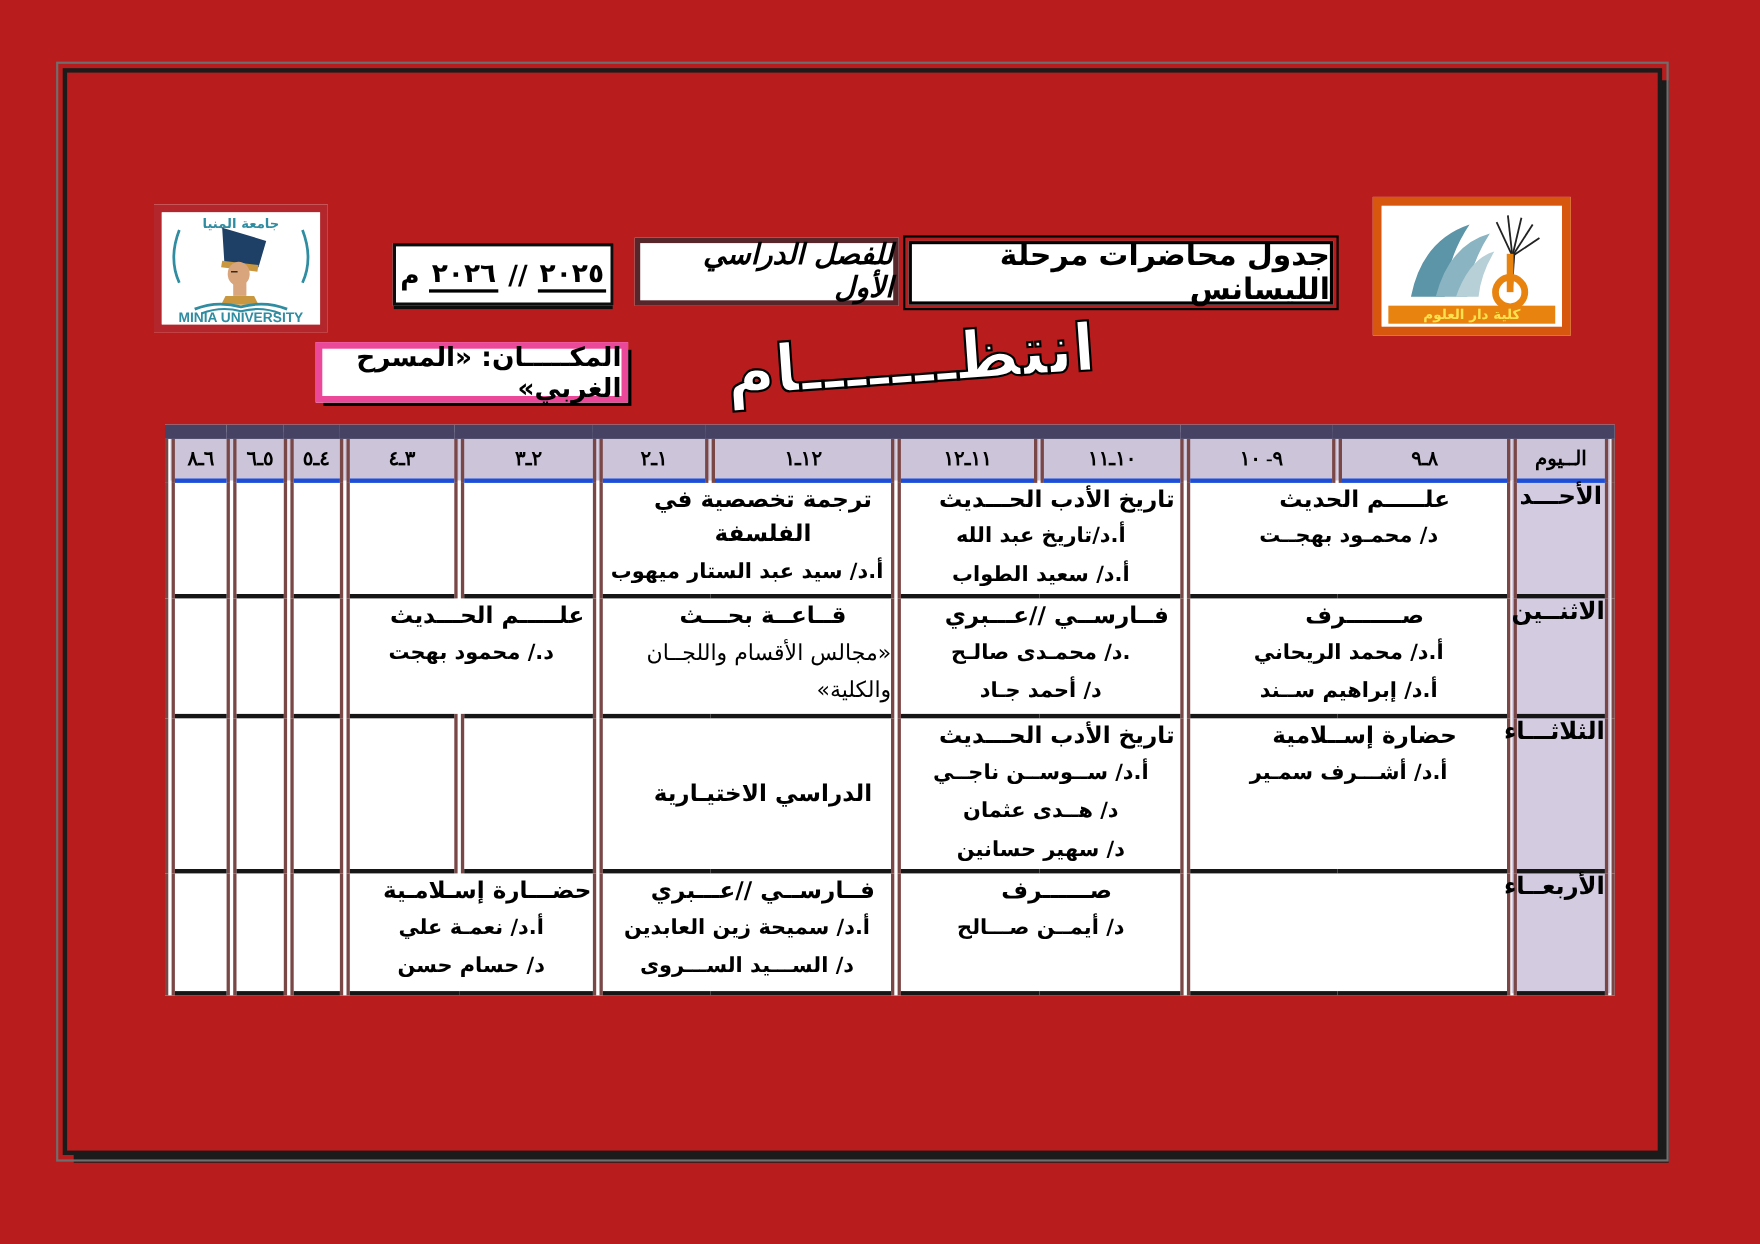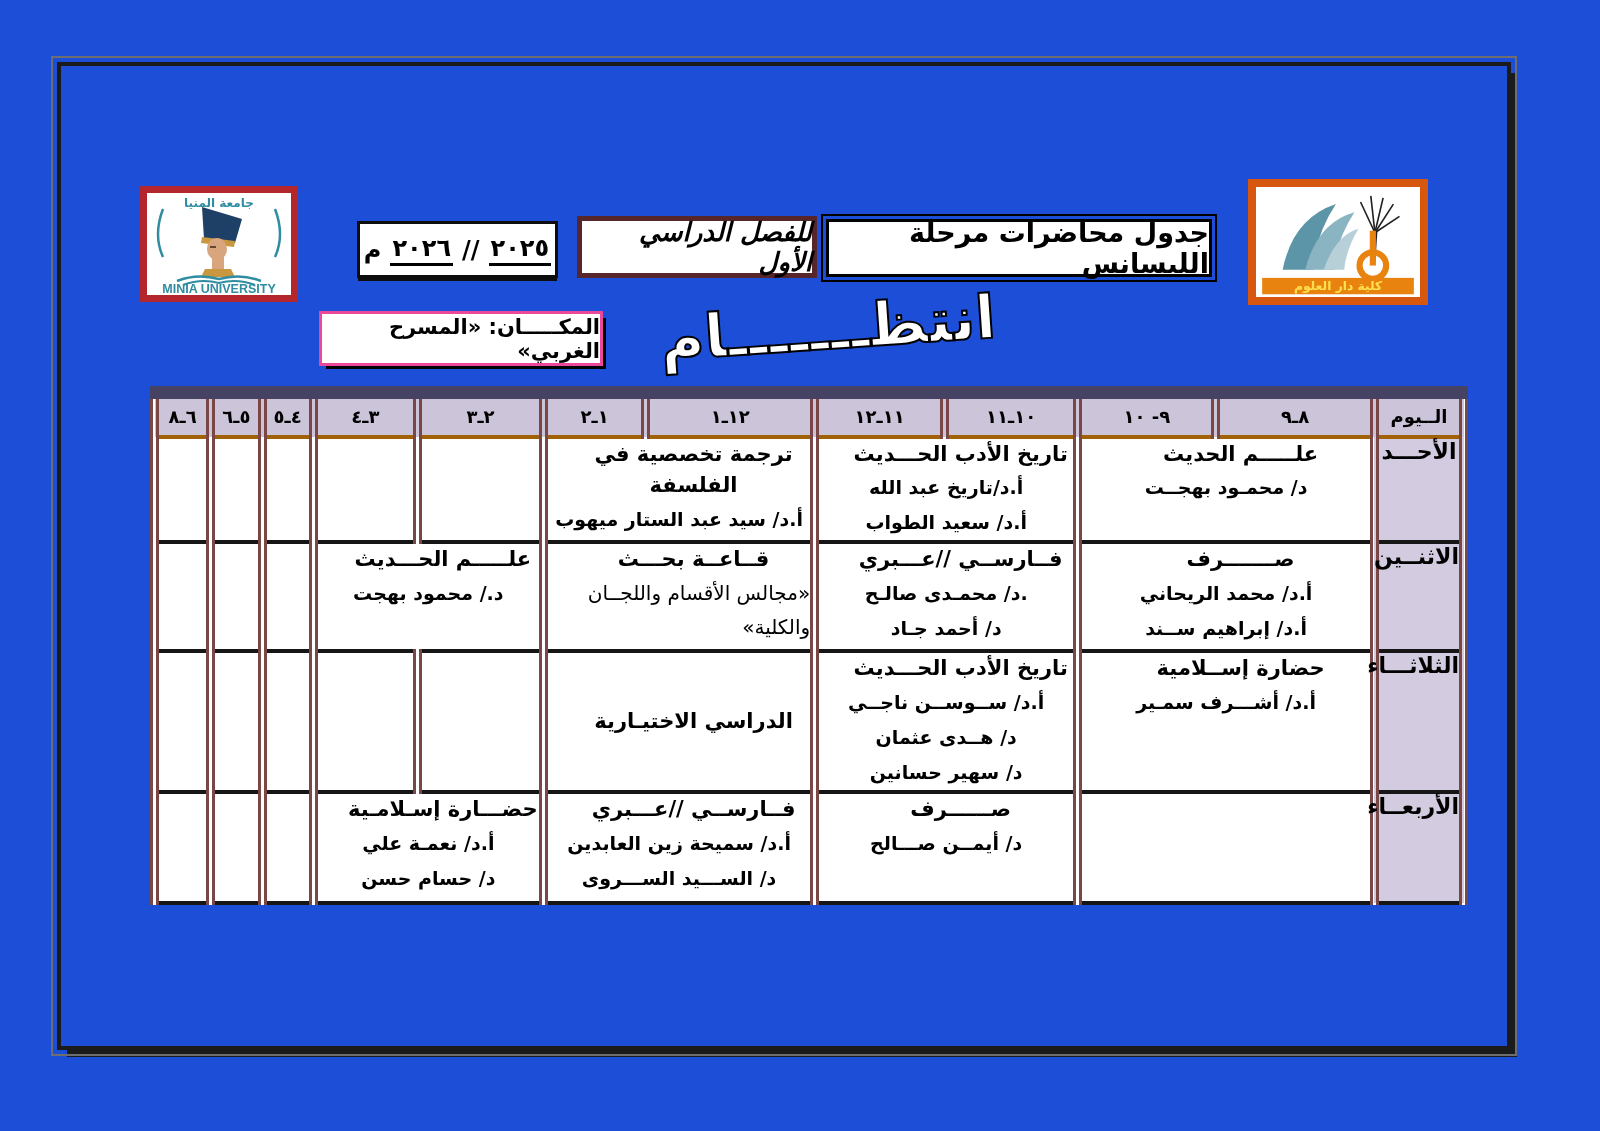--- a/index.html
+++ b/index.html
@@ -1,17 +1,17 @@
 <!DOCTYPE html>
 <html lang="ar"><head>
 <meta charset="utf-8">
 <style>
   html,body{margin:0;padding:0;background:#fff;}
   body{font-family:"DejaVu Sans",sans-serif;}
-  #canvas{position:relative;width:1600px;height:1131px;background:#1d4ed8;overflow:hidden;}
+  #canvas{position:relative;width:1600px;height:1131px;background:#b91c1c;overflow:hidden;}
 
   
   .frame{position:absolute;left:57px;top:62px;width:1446px;height:980px;
          border:4px solid #1b1b1b;outline:2px solid #6e6e6e;outline-offset:4px;
          box-shadow:8px 9px 0 -2px #1b1b1b;}
 
   
   .minia-logo{position:absolute;left:140px;top:186px;width:158px;height:116px;
               border:7px solid #b3262b;background:#fff;box-sizing:border-box;}
   .faculty-logo{position:absolute;left:1248px;top:167px;width:180px;height:126px;
@@ -22,36 +22,36 @@
   .hdr-box{display:flex;align-items:center;justify-content:center;background:#fff;
            font-weight:bold;color:#000;direction:rtl;box-sizing:border-box;}
   .title-box{position:absolute;left:826px;top:219px;width:386px;height:58px;
              border:3px solid #000;outline:2px solid #000;outline-offset:3px;font-size:27px;}
   .semester-box{position:absolute;left:577px;top:216px;width:240px;height:62px;
              border:5px solid #57262b;font-style:italic;font-size:26px;}
   .years-box{position:absolute;left:357px;top:221px;width:201px;height:57px;
              border:3px solid #0d0d0d;box-shadow:0 4px 0 -1px #0d0d0d;font-size:24px;gap:9px;}
   .years-box .yr{border-bottom:3px solid #000;padding:0 2px 1px;text-align:right;}
   .place-box{position:absolute;left:287px;top:311px;width:284px;height:55px;
-             border:3px solid #ec4899;box-shadow:5px 5px 0 -2px #000;font-size:21px;margin-left:32px;}
+             border:6px solid #ec4899;box-shadow:5px 5px 0 -2px #000;font-size:24px;}
   .grade-box{position:absolute;left:1077px;top:302px;width:268px;height:64px;
              background:#c8c1d6;border-left:7px solid #c49ee0;border-right:7px solid #c49ee0;
              font-size:25px;}
   .mode-text{position:absolute;left:678px;top:286px;width:300px;height:84px;
              display:flex;align-items:center;justify-content:center;direction:rtl;
              font-size:60px;font-weight:bold;color:#fff;-webkit-text-stroke:2px #000;
              transform:rotate(-4deg);}
   @supports not (-webkit-text-stroke: 1px #000){.mode-text{color:#000;}}
 
   
   .timetable{position:absolute;left:150px;top:386px;width:1318px;border-collapse:collapse;
              table-layout:fixed;background:#fff;direction:rtl;}
   .timetable th,.timetable td{border:9px double #7a4747;box-sizing:border-box;padding:0;}
-  .timetable th{background:#ccc5da;border-top:13px solid #454263;border-bottom:4px solid #a16207;
-             font-size:18px;font-weight:bold;height:44px;color:#000;}
+  .timetable th{background:#ccc5da;border-top:13px solid #454263;border-bottom:4px solid #1d4ed8;
+             font-size:18px;font-weight:bold;height:44px;color:#000;font-family:Liberation Serif, serif;}
   .timetable td{border-top:4px solid #161616;border-bottom:4px solid #161616;}
   .day-cell{background:#d3cce1;font-weight:bold;font-size:22px;text-align:center;
              vertical-align:top;padding-top:10px;color:#000;}
   .course-cell{background:#fff;text-align:center;vertical-align:top;padding:7px 4px;color:#000;}
   .course-cell.center-v{vertical-align:middle;}
   .cell-title{font-weight:bold;font-size:21px;line-height:1.5;margin-left:29px;}
   .cell-subtitle{font-weight:normal;font-size:20px;line-height:1.7;text-align:right;}
   .cell-staff{font-weight:bold;font-size:19px;line-height:1.85;}
   .timetable tbody tr:nth-child(1){height:104px;}
   .timetable tbody tr:nth-child(2){height:109px;}

